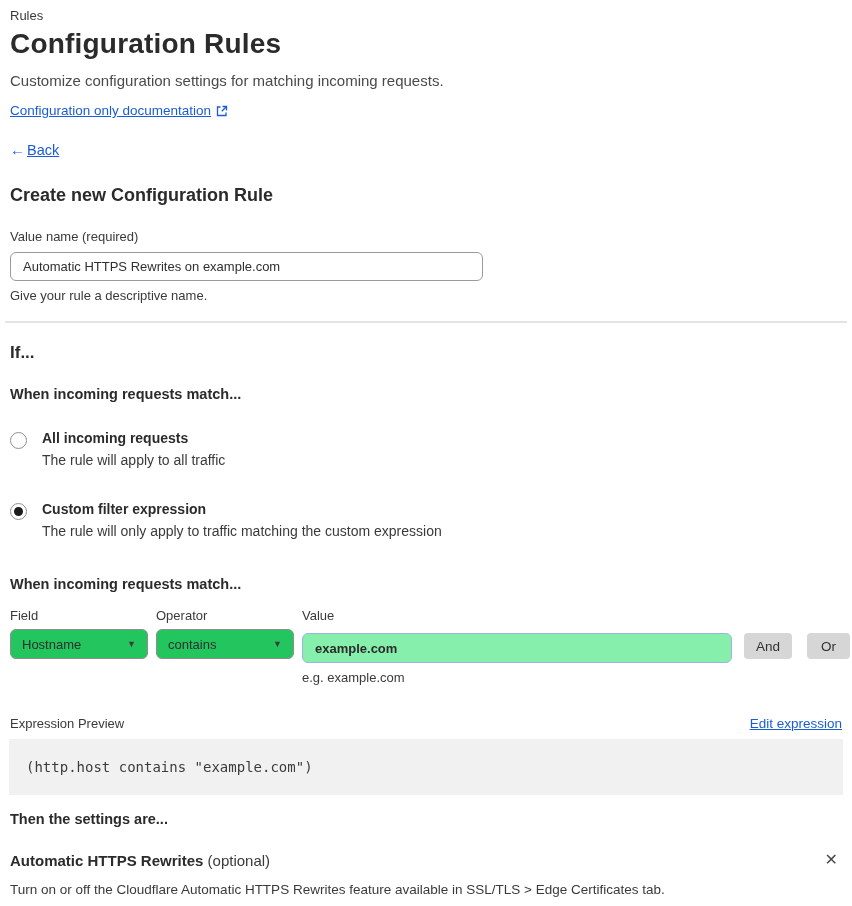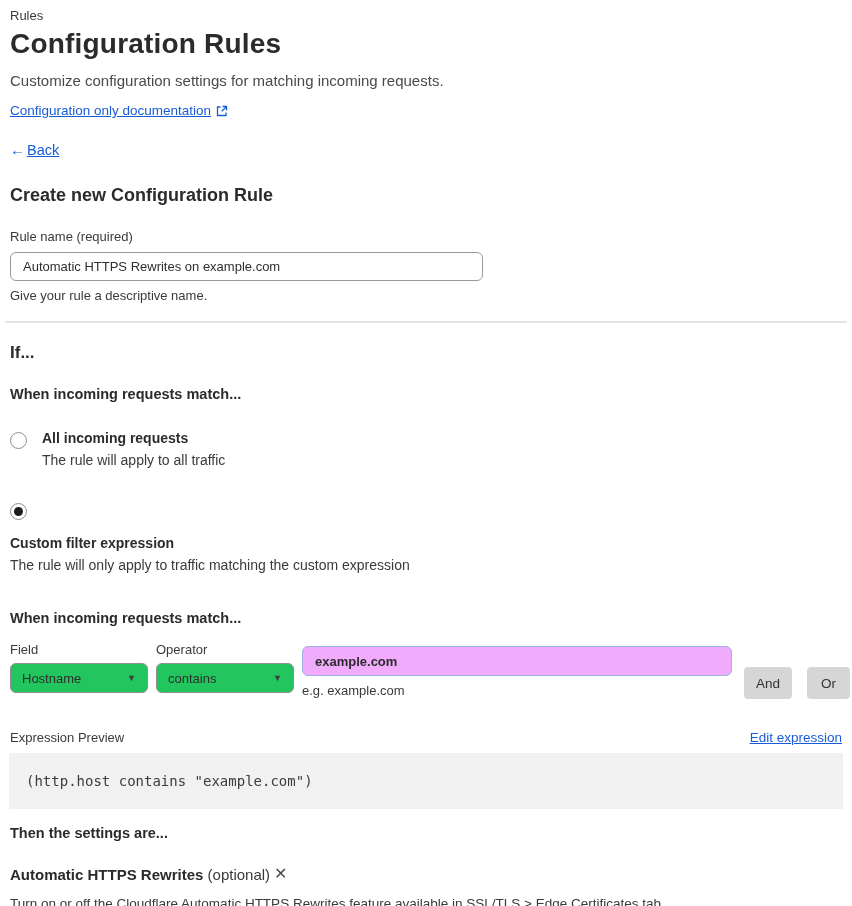--- a/index.html
+++ b/index.html
@@ -41,61 +41,61 @@
   .radio-circle {
     flex: none; width: 17px; height: 17px; border: 1px solid #8f8f8f; border-radius: 50%;
     margin-top: 2px; position: relative; background: #fff;
   }
   .radio-circle.checked::after {
     content: ""; position: absolute; left: 3px; top: 3px; width: 9px; height: 9px;
     border-radius: 50%; background: #1c1c1c;
   }
   .radio-label { font-size: 14px; font-weight: 700; color: #2b2b2b; }
   .radio-desc { margin-top: 6px; font-size: 14px; color: #3a3a3a; }
-  .radio-row.second { margin-top: 33px; flex-direction: column; }
+  .radio-row.second { margin-top: 33px; }
   .builder-heading { margin-top: 37px; }
 
   
   .builder-row { display: flex; margin-top: 16px; }
   .col-label { font-size: 13px; color: #3a3a3a; height: 21px; }
   .select {
     width: 138px; height: 30px; border: 1px solid #8f8f8f; border-radius: 6px;
     display: flex; align-items: center; justify-content: space-between; padding: 0 11px;
     font-size: 13px; color: #2f2f2f; background: #22c55e; cursor: pointer;
   }
   .chevron { font-size: 9px; color: #3d3d3d; }
   .col { margin-right: 8px; }
   .value-col { margin-right: 12px; }
   .value-input {
     display: block; margin-top: 4px; width: 430px; height: 30px;
-    background: #f0abfc; border: 1px solid #9db3e2; border-radius: 6px; padding: 0 12px;
+    background: #86efac; border: 1px solid #9db3e2; border-radius: 6px; padding: 0 12px;
     font-family: "Liberation Sans", sans-serif; font-size: 13px; font-weight: 700; color: #2b2b2b; outline: none;
   }
   .btn-col { padding-top: 25px; margin-right: 15px; }
   .btn-col.last { margin-right: 0; }
   .gray-btn {
-    height: 32px; min-width: 43px; padding: 0 12px; background: #d6d6d6; border: none;
+    height: 26px; min-width: 43px; padding: 0 12px; background: #d6d6d6; border: none;
     border-radius: 4px; font-family: "Liberation Sans", sans-serif; font-size: 13.5px; color: #333;
     cursor: pointer;
   }
 
   
   .preview-row { display: flex; justify-content: space-between; align-items: flex-start; margin-top: 31px; }
   .preview-label { font-size: 13px; color: #3a3a3a; }
   .edit-link { font-size: 13.5px; }
   .code-box {
     margin-top: 8px; margin-left: -1px; margin-right: -1px;
     background: #f1f1f1; padding: 20px 17px;
     font-family: "DejaVu Sans Mono", "Liberation Mono", monospace;
     font-size: 14px; color: #3c3c3c; white-space: pre;
   }
 
   
   .then-heading { margin-top: 16px; font-size: 14.5px; font-weight: 700; color: #2b2b2b; }
-  .setting-row { margin-top: 23px; display: flex; align-items: center; }
+  .setting-row { margin-top: 23px; display: flex; justify-content: space-between; align-items: center; }
   .setting-title { font-size: 15px; font-weight: 700; color: #2b2b2b; }
   .optional { font-weight: 400; color: #3a3a3a; }
   .close-btn { font-size: 16px; color: #4a4a4a; background: none; border: none; cursor: pointer; line-height: 1; padding: 2px 4px; }
   .setting-desc { margin-top: 12px; font-size: 13.5px; color: #3a3a3a; }
 </style>
 </head>
 <body>
 
 <div class="page">
 
@@ -114,21 +114,21 @@
     </span>
   </div>
 
   <div class="back-row">
     <span class="back-arrow">←</span>
     <a class="link">Back</a>
   </div>
 
   <h2 class="section-title">Create new Configuration Rule</h2>
 
-  <div class="field-label">Rule name (required)</div>
+  <div class="field-label">Value name (required)</div>
   <input class="name-input" type="text" value="Automatic HTTPS Rewrites on example.com" style="">
   <div class="help-text">Give your rule a descriptive name.</div>
 
   <hr class="divider">
 
   <h2 class="if-title">If...</h2>
   <div class="match-heading">When incoming requests match...</div>
 
   <div class="radio-row">
     <span class="radio-circle"></span>
@@ -157,20 +157,21 @@
       </div>
     </div>
     <div class="col">
       <div class="col-label">Operator</div>
       <div class="select">
         <span>contains</span>
         <span class="chevron">▼</span>
       </div>
     </div>
     <div class="col value-col">
+      <div class="col-label">Value</div>
       <input class="value-input" type="text" value="example.com" style="">
       <div class="help-text">e.g. example.com</div>
     </div>
     <div class="btn-col">
       <button class="gray-btn">And</button>
     </div>
     <div class="btn-col last">
       <button class="gray-btn">Or</button>
     </div>
   </div>

